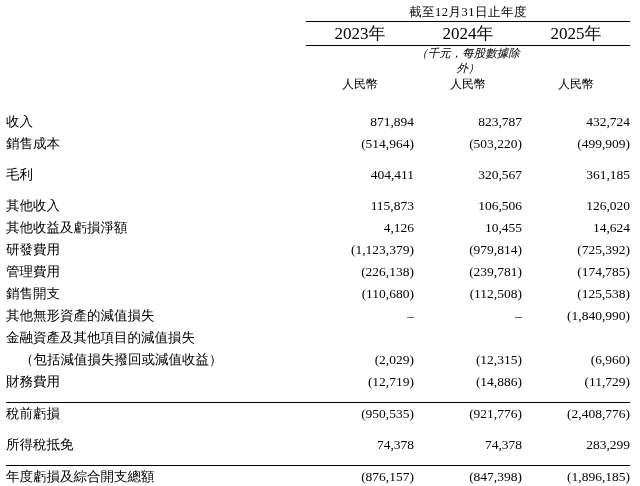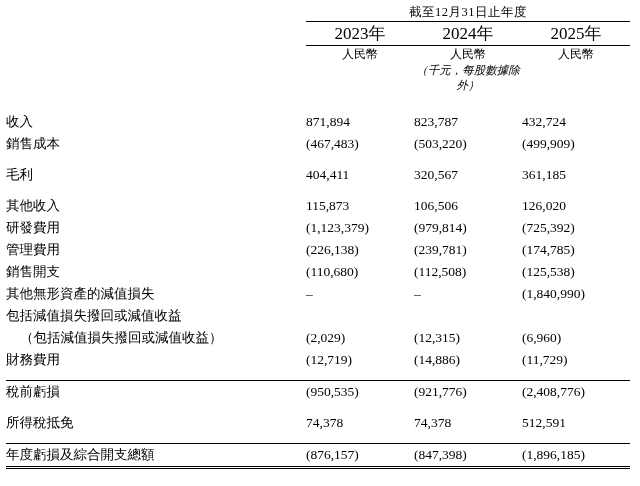--- a/index.html
+++ b/index.html
@@ -75,20 +75,21 @@
     padding-right: 6px;
   }
   .lbl .txt { }
   .lbl .dots {
     letter-spacing: 1.2px;
     font-size: 12px;
     color: #000;
   }
   .lbl.indent { padding-left: 14px; }
   .num {
+    text-align: right;
     font-variant-numeric: tabular-nums;
     padding-right: 4px;
     white-space: nowrap;
   }
   .bold .lbl, .bold .num { font-weight: normal; }
   .rule-top td { border-top: 1px solid #000; }
   .gap td { height: 9px; line-height: 9px; }
   .dbl-bottom td {
     border-bottom: 3px double #000;
   }
@@ -110,47 +111,47 @@
         <td class="hdr-span" colspan="3">截至12月31日止年度</td>
       </tr>
       <tr>
         <td></td>
         <td class="hdr-year">2023年</td>
         <td class="hdr-year">2024年</td>
         <td class="hdr-year">2025年</td>
       </tr>
       <tr>
         <td></td>
+        <td></td>
+        <td class="hdr-note">（千元，每股數據除外）</td>
+        <td></td>
+      </tr>
+      <tr>
+        <td></td>
         <td class="hdr-cur">人民幣</td>
         <td class="hdr-cur">人民幣</td>
         <td class="hdr-cur">人民幣</td>
-      </tr>
-      <tr>
-        <td></td>
-        <td></td>
-        <td class="hdr-note">（千元，每股數據除外）</td>
-        <td></td>
       </tr>
       <tr class="hdr-spacer">
         <td></td>
         <td></td>
         <td></td>
         <td></td>
       </tr>
     </thead>
     <tbody id="fin-body">
         <tr class="row">
           <td class="lbl"><span class="txt">收入</span><span class="dots"> </span></td>
           <td class="num">871,894</td>
           <td class="num">823,787</td>
           <td class="num">432,724</td>
         </tr>
         <tr class="row">
           <td class="lbl"><span class="txt">銷售成本</span><span class="dots"> </span></td>
-          <td class="num">(467,483)</td>
+          <td class="num">(514,964)</td>
           <td class="num">(503,220)</td>
           <td class="num">(499,909)</td>
         </tr>
         <tr class="gap">
           <td></td>
           <td></td>
           <td></td>
           <td></td>
         </tr>
         <tr class="row bold">
@@ -165,20 +166,26 @@
           <td></td>
           <td></td>
         </tr>
         <tr class="row">
           <td class="lbl"><span class="txt">其他收入</span><span class="dots"> </span></td>
           <td class="num">115,873</td>
           <td class="num">106,506</td>
           <td class="num">126,020</td>
         </tr>
         <tr class="row">
+          <td class="lbl"><span class="txt">其他收益及虧損淨額</span><span class="dots"> </span></td>
+          <td class="num">4,126</td>
+          <td class="num">10,455</td>
+          <td class="num">14,624</td>
+        </tr>
+        <tr class="row">
           <td class="lbl"><span class="txt">研發費用</span><span class="dots"> </span></td>
           <td class="num">(1,123,379)</td>
           <td class="num">(979,814)</td>
           <td class="num">(725,392)</td>
         </tr>
         <tr class="row">
           <td class="lbl"><span class="txt">管理費用</span><span class="dots"> </span></td>
           <td class="num">(226,138)</td>
           <td class="num">(239,781)</td>
           <td class="num">(174,785)</td>
@@ -189,21 +196,21 @@
           <td class="num">(112,508)</td>
           <td class="num">(125,538)</td>
         </tr>
         <tr class="row">
           <td class="lbl"><span class="txt">其他無形資產的減值損失</span><span class="dots"> </span></td>
           <td class="num">–</td>
           <td class="num">–</td>
           <td class="num">(1,840,990)</td>
         </tr>
         <tr class="row">
-          <td class="lbl"><span class="txt">包括減值損失撥回或減值收益</span></td>
+          <td class="lbl"><span class="txt">金融資產及其他項目的減值損失</span></td>
           <td class="num"></td>
           <td class="num"></td>
           <td class="num"></td>
         </tr>
         <tr class="row">
           <td class="lbl indent"><span class="txt">（包括減值損失撥回或減值收益）</span><span class="dots"> </span></td>
           <td class="num">(2,029)</td>
           <td class="num">(12,315)</td>
           <td class="num">(6,960)</td>
         </tr>
@@ -228,21 +235,21 @@
         <tr class="gap">
           <td></td>
           <td></td>
           <td></td>
           <td></td>
         </tr>
         <tr class="row">
           <td class="lbl"><span class="txt">所得稅抵免</span><span class="dots"> </span></td>
           <td class="num">74,378</td>
           <td class="num">74,378</td>
-          <td class="num">512,591</td>
+          <td class="num">283,299</td>
         </tr>
         <tr class="gap">
           <td></td>
           <td></td>
           <td></td>
           <td></td>
         </tr>
         <tr class="row bold rule-top dbl-bottom">
           <td class="lbl"><span class="txt">年度虧損及綜合開支總額</span><span class="dots"> </span></td>
           <td class="num">(876,157)</td>

